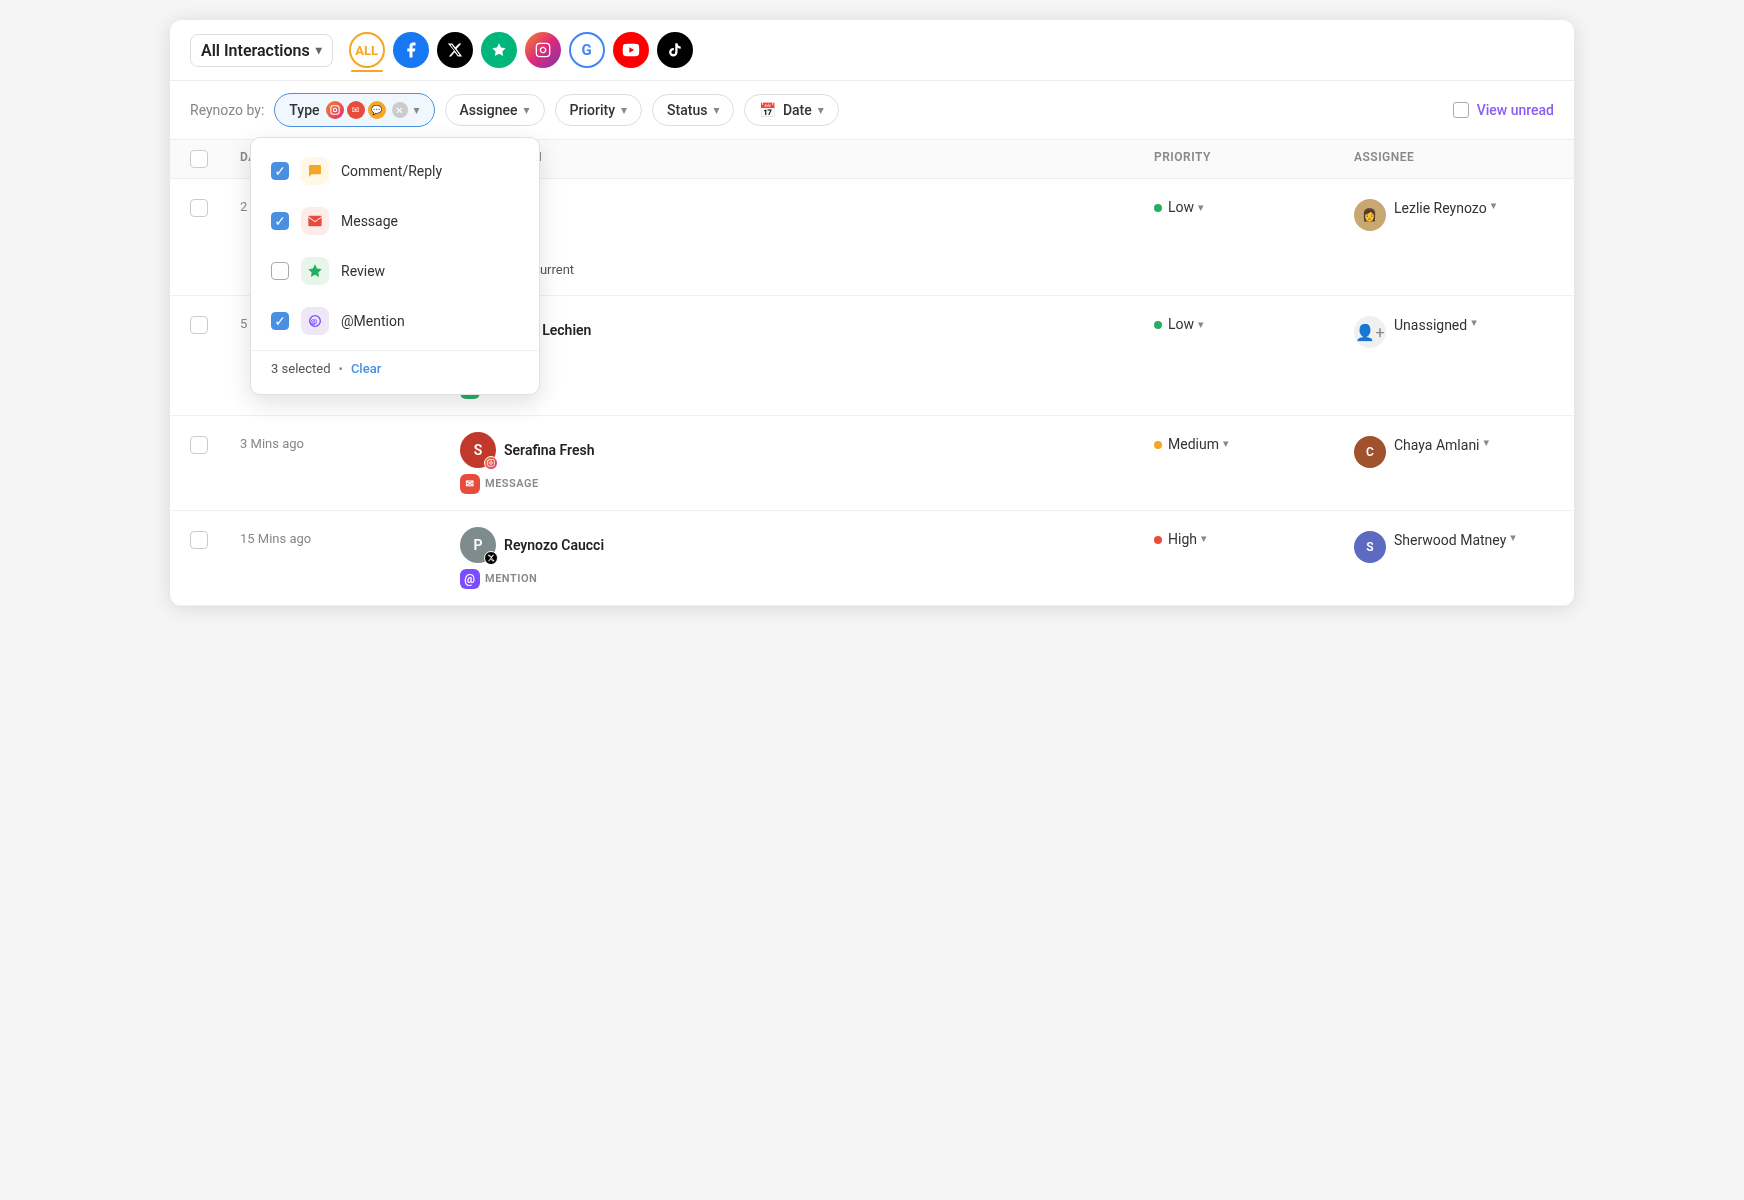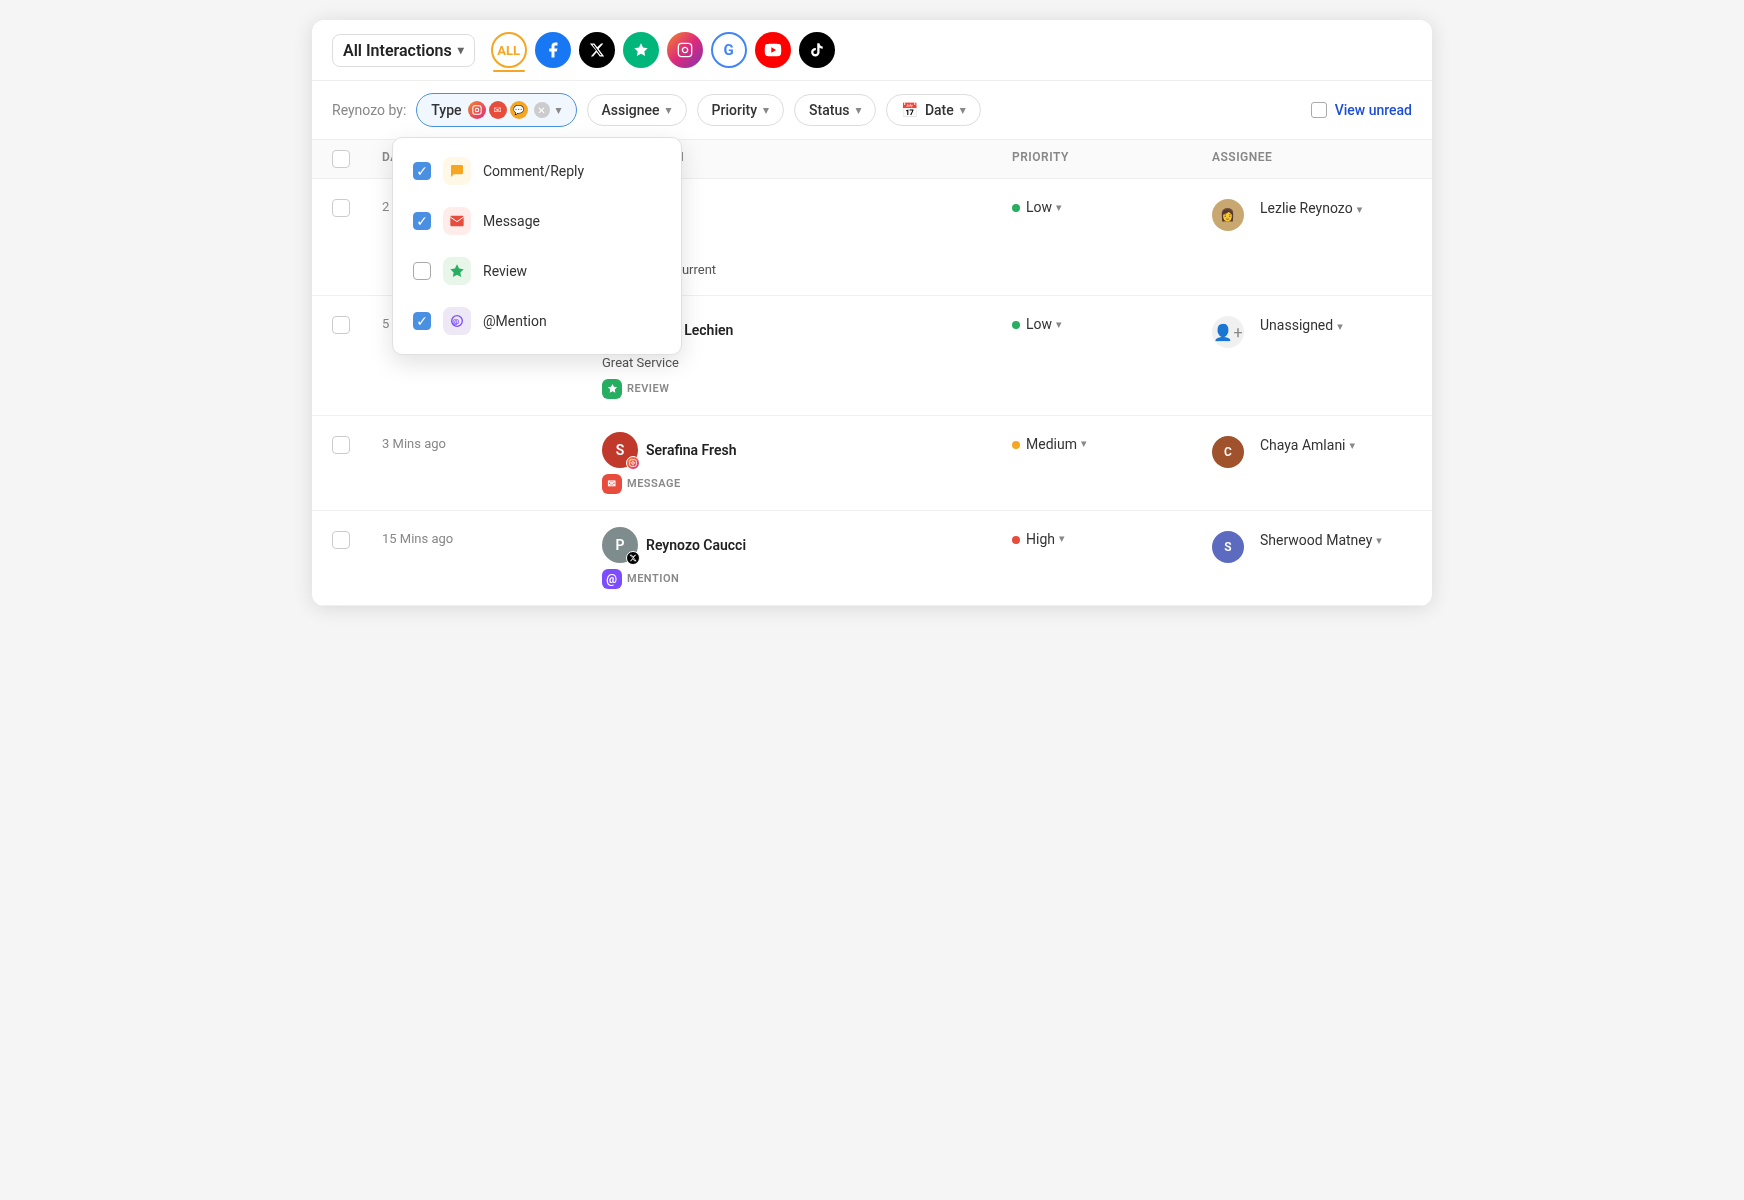--- a/index.html
+++ b/index.html
@@ -5,21 +5,21 @@
     * { box-sizing: border-box; margin: 0; padding: 0; }
     body {
       font-family: -apple-system, BlinkMacSystemFont, 'Segoe UI', Roboto, sans-serif;
       background: #f5f5f5;
       display: flex;
       justify-content: center;
       align-items: flex-start;
       min-height: 100vh;
     }
     .app-container {
-      width: 1120px;
+      width: 1404px;
       background: #fff;
       border-radius: 12px;
       box-shadow: 0 2px 20px rgba(0,0,0,0.12);
       overflow: hidden;
       margin: 20px;
     }
 
     
     .top-nav {
       display: flex;
@@ -149,21 +149,21 @@
       cursor: pointer;
     }
     .view-unread {
       display: flex;
       align-items: center;
       gap: 8px;
       margin-left: auto;
       cursor: pointer;
       font-size: 14px;
       font-weight: 500;
-      color: #1d4ed8;
+      color: #8b5cf6;
     }
     .checkbox-empty {
       width: 16px;
       height: 16px;
       border: 1.5px solid #aaa;
       border-radius: 3px;
       background: #fff;
     }
     .calendar-icon { color: #666; font-size: 14px; }
 
@@ -372,24 +372,23 @@
     .row-assignee {
       display: flex;
       align-items: flex-start;
       gap: 8px;
       padding-top: 4px;
     }
     .assignee-name {
       font-size: 14px;
       color: #333;
       display: flex;
-      align-items: flex-end;
+      align-items: flex-start;
       gap: 4px;
       line-height: 1.3;
-      margin-left: 8px;
     }
     .assignee-chevron { color: #888; font-size: 11px; }
     .unassigned-icon {
       width: 32px;
       height: 32px;
       border-radius: 50%;
       background: #f0f0f0;
       display: flex;
       align-items: center;
       justify-content: center;
@@ -548,20 +547,25 @@
         <div class="dropdown-checkbox checked">✓</div>
         <div class="dropdown-icon mention">
           <svg width="16" height="16" viewBox="0 0 24 24" fill="#7c4dff">
               <path d="M20 4H4c-1.1 0-2 .9-2 2v12c0 1.1.9 2 2 2h16c1.1 0 2-.9 2-2V6c0-1.1-.9-2-2-2zm-2 10h-2v2h-8v-2H6v-4h2V8h8v2h2v4z" fill="none"></path>
               <circle cx="12" cy="12" r="8" fill="none" stroke="#7c4dff" stroke-width="2"></circle>
               <path d="M12 8v4l3 3" fill="none" stroke="#7c4dff" stroke-width="0"></path>
               <text x="5" y="16" font-size="12" fill="#7c4dff" font-weight="bold">@</text>
             </svg>
         </div>
         <span>@Mention</span>
+      </div>
+      <div class="dropdown-footer">
+        <span>3 selected</span>
+        <span class="dot-sep">•</span>
+        <span class="clear-btn">Clear</span>
       </div>
     </div>
   </div>
 
   <div class="table-header">
     <div class="th">
       <div class="checkbox-unchecked"></div>
     </div>
     <div class="th">DATE</div>
     <div class="th">INTERACTION</div>

